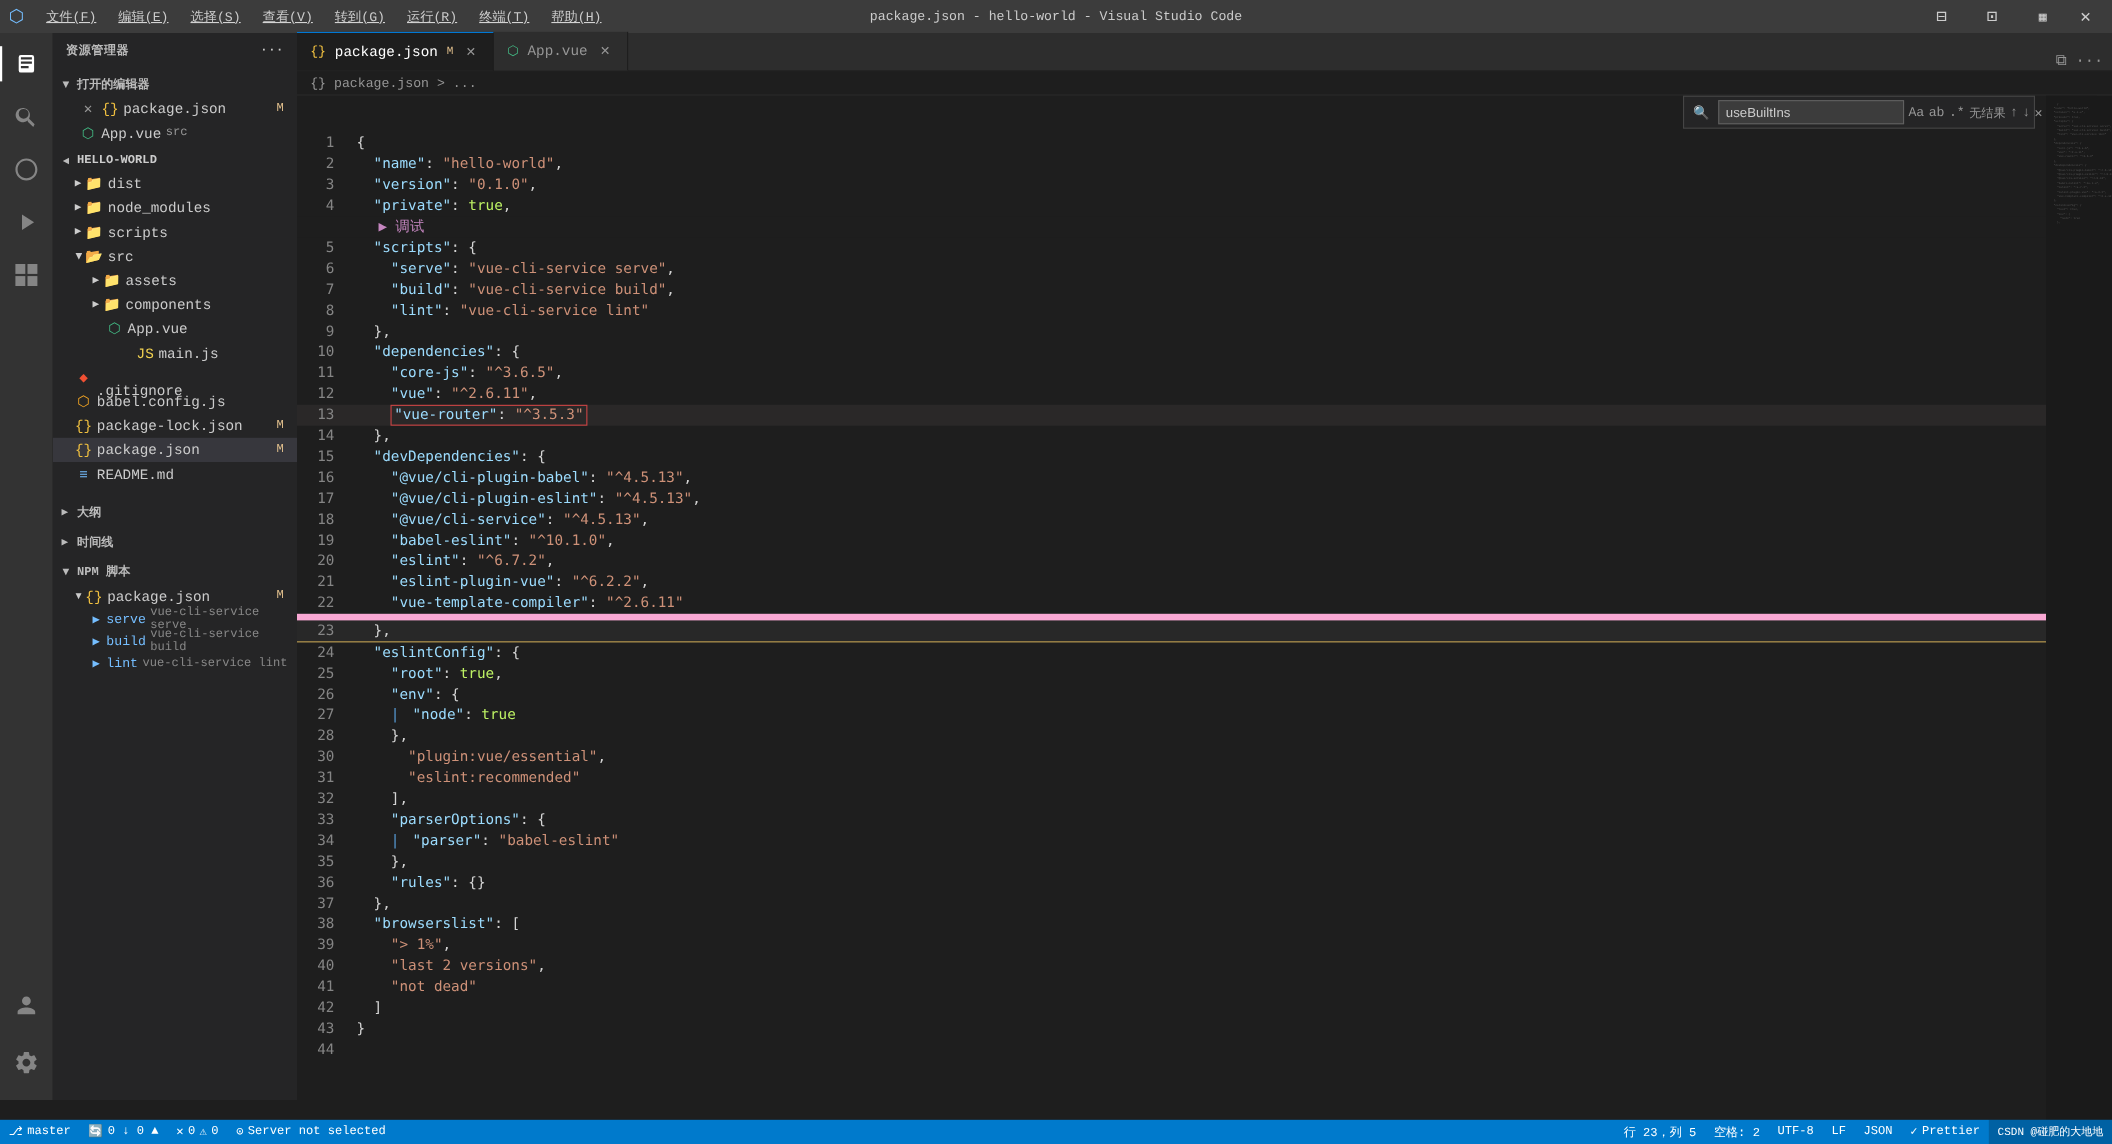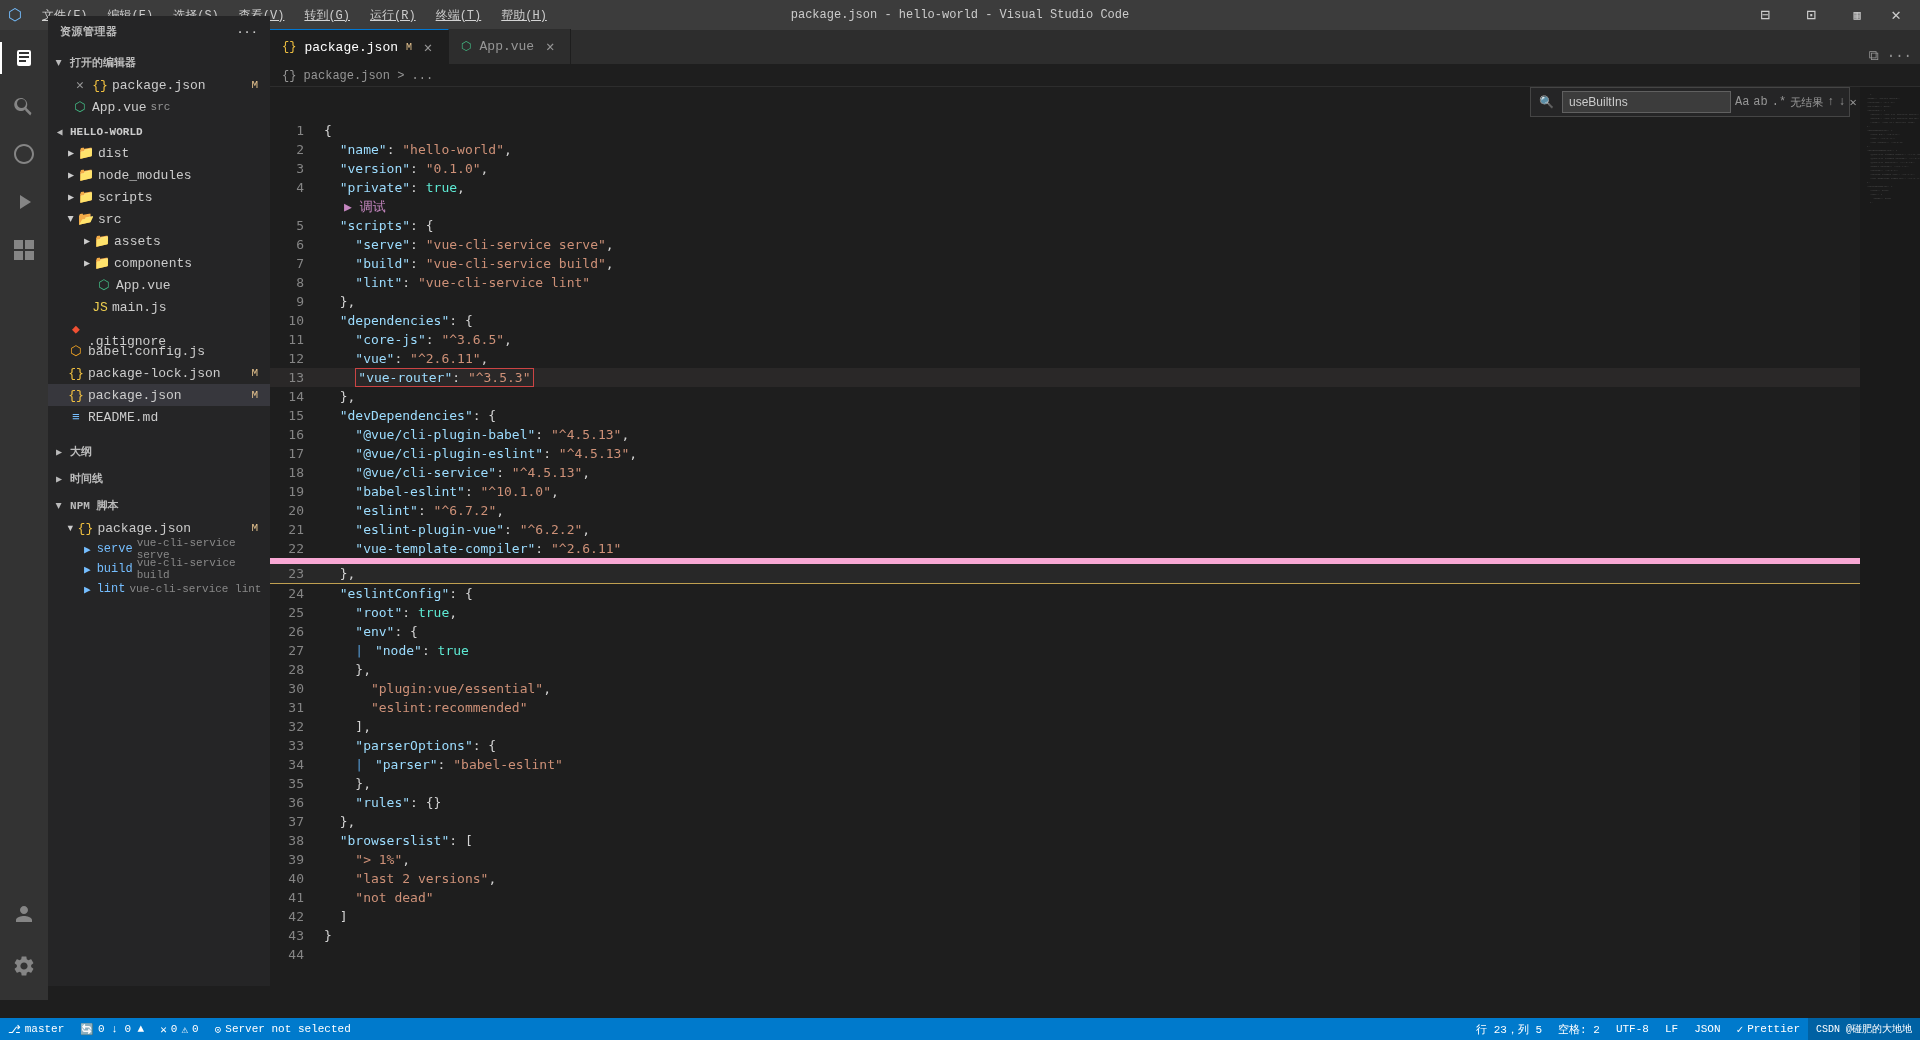--- a/index.html
+++ b/index.html
@@ -101,21 +101,21 @@
       display: flex;
       flex-direction: column;
       align-items: center;
       gap: 4px;
     }
 
     
     #sidebar {
       position: absolute;
       left: 48px;
-      top: 16px;
+      top: 30px;
       width: 222px;
       height: 970px;
       background: #252526;
       overflow-y: auto;
       overflow-x: hidden;
     }
     #sidebar-header {
       display: flex;
       align-items: center;
       justify-content: space-between;
@@ -342,21 +342,21 @@
     }
     .line-content {
       flex: 1;
       padding-left: 4px;
     }
     .code-line.current { background: #282828; }
 
     
     .s-key { color: #9cdcfe; }
     .s-str { color: #ce9178; }
-    .s-bool { color: #5eead4; }
+    .s-bool { color: #bef264; }
     .s-punc { color: #d4d4d4; }
 
     
     #minimap {
       position: absolute;
       top: 87px;
       right: 0;
       width: 60px;
       bottom: 22px;
       background: #1a1a1a;
@@ -546,21 +546,21 @@
     <span class="chevron">▶</span>
     <span class="icon folder-icon">📁</span>
     <span style="margin-left:4px;">components</span>
   </div>
 
   <div class="tree-item" style="padding-left:48px;">
     <span class="icon file-icon-vue">⬡</span>
     <span style="margin-left:4px;">App.vue</span>
   </div>
 
-  <div class="tree-item" style="padding-left:44px;">
+  <div class="tree-item" style="padding-left:44px;margin-left:32px;">
     <span class="icon file-icon-js">JS</span>
     <span style="margin-left:4px;">main.js</span>
   </div>
 
   <div class="tree-item" style="padding-left:20px;">
     <span class="icon file-icon-git">◆</span>
     <span style="margin-left:4px;margin-top:24px;">.gitignore</span>
   </div>
 
   <div class="tree-item" style="padding-left:20px;">

